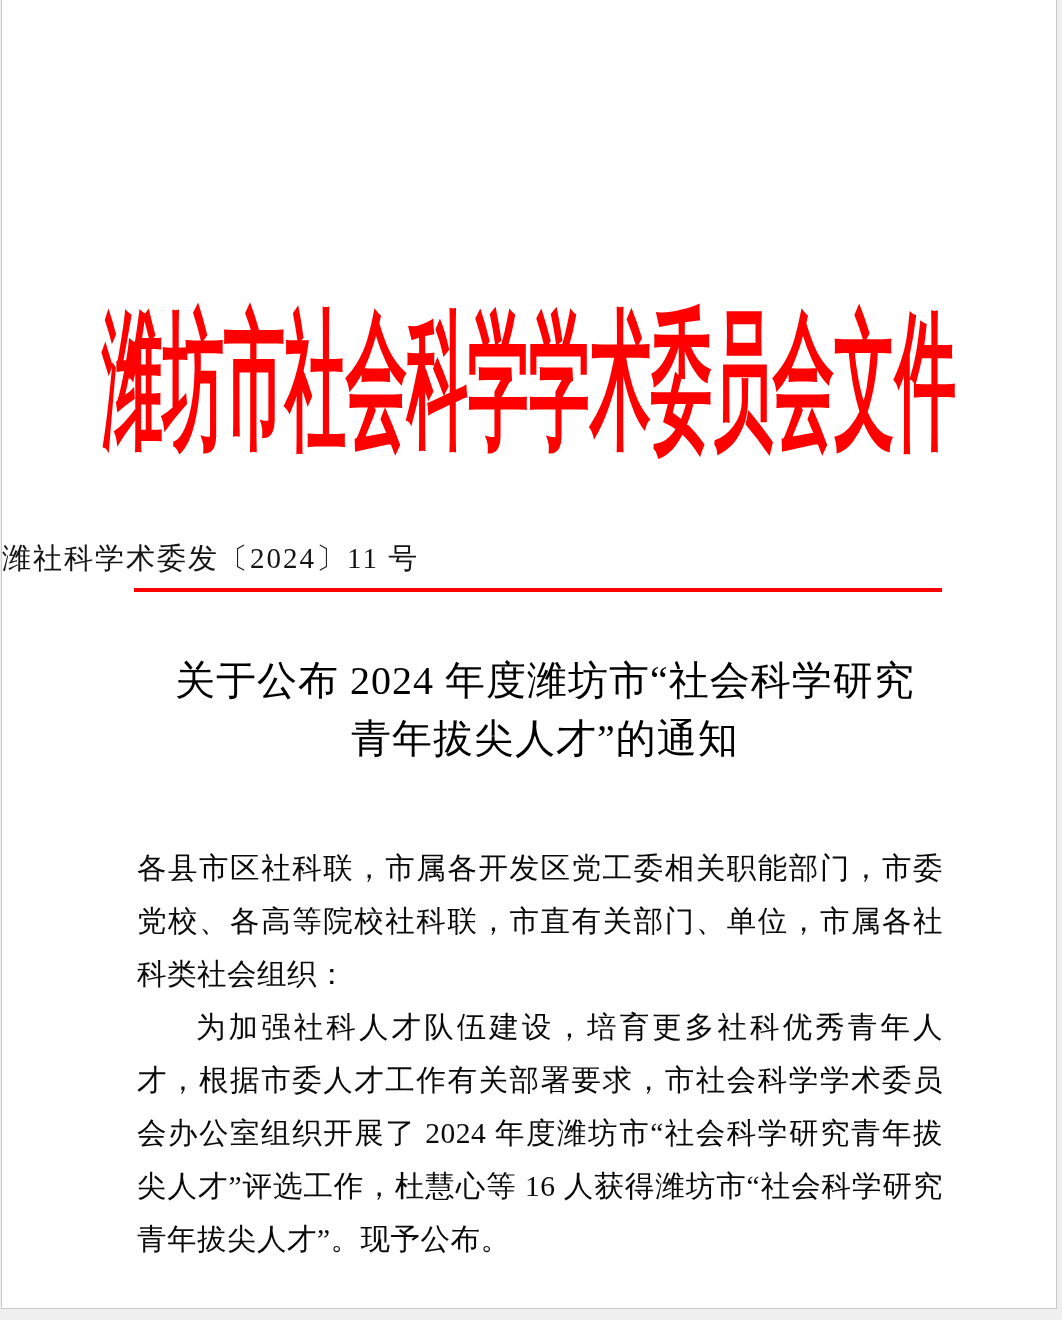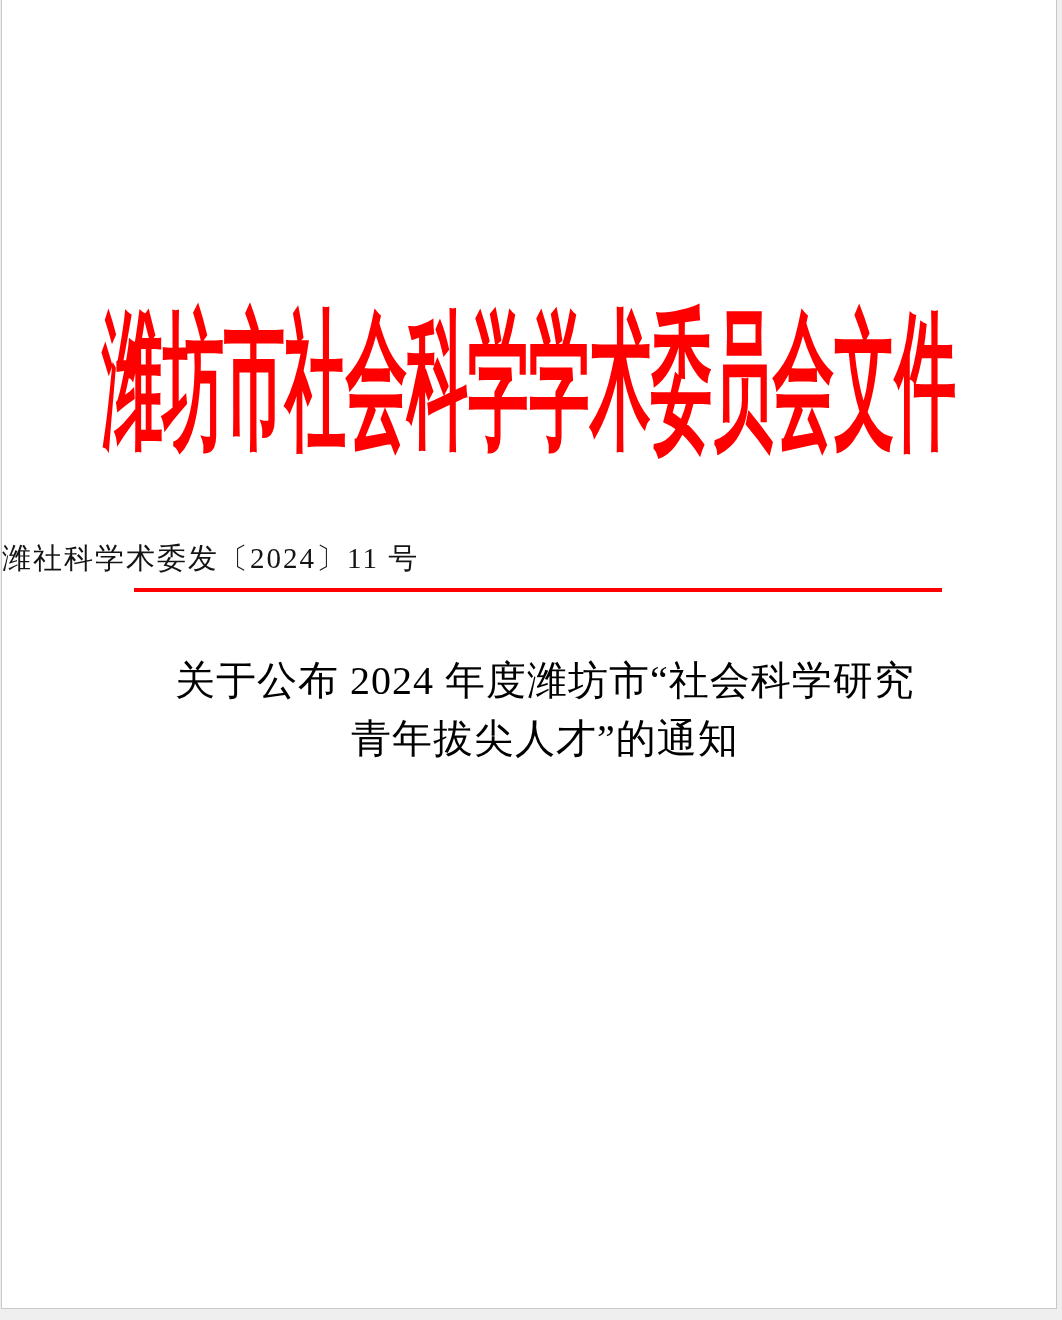--- a/index.html
+++ b/index.html
@@ -103,14 +103,18 @@
 
   <div class="doc-no">潍社科学术委发〔2024〕11 号</div>
 
   <div class="red-rule"></div>
 
   <div class="notice-title">
     <div>关于公布 2024 年度潍坊市“社会科学研究</div>
     <div>青年拔尖人才”的通知</div>
   </div>
 
+  <div class="body-text">
+    <p>各县市区社科联，市属各开发区党工委相关职能部门，市委党校、各高等院校社科联，市直有关部门、单位，市属各社科类社会组织：</p>
+    <p class="indent">为加强社科人才队伍建设，培育更多社科优秀青年人才，根据市委人才工作有关部署要求，市社会科学学术委员会办公室组织开展了 2024 年度潍坊市“社会科学研究青年拔尖人才”评选工作，杜慧心等 16 人获得潍坊市“社会科学研究青年拔尖人才”。现予公布。</p>
+  </div>
 
 </div>
 
 </body></html>

